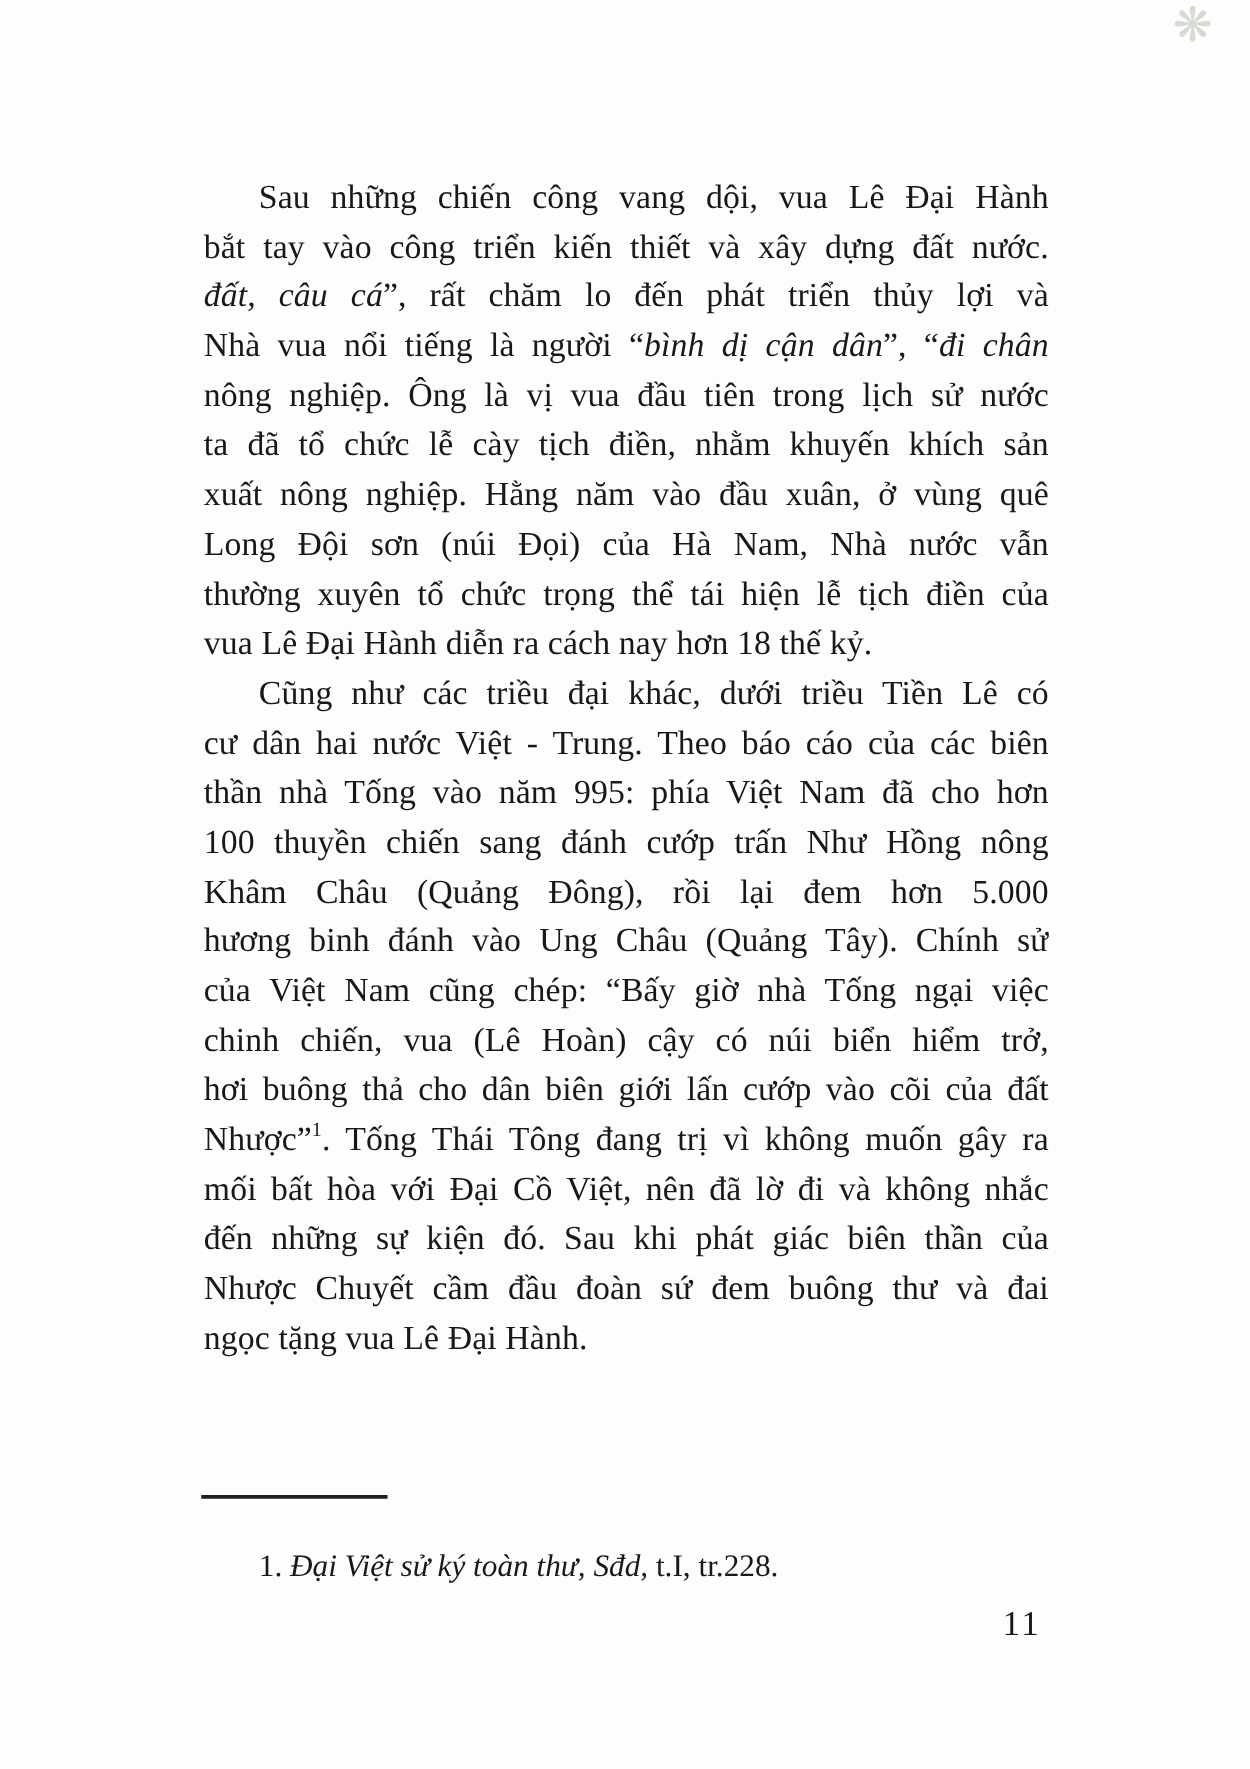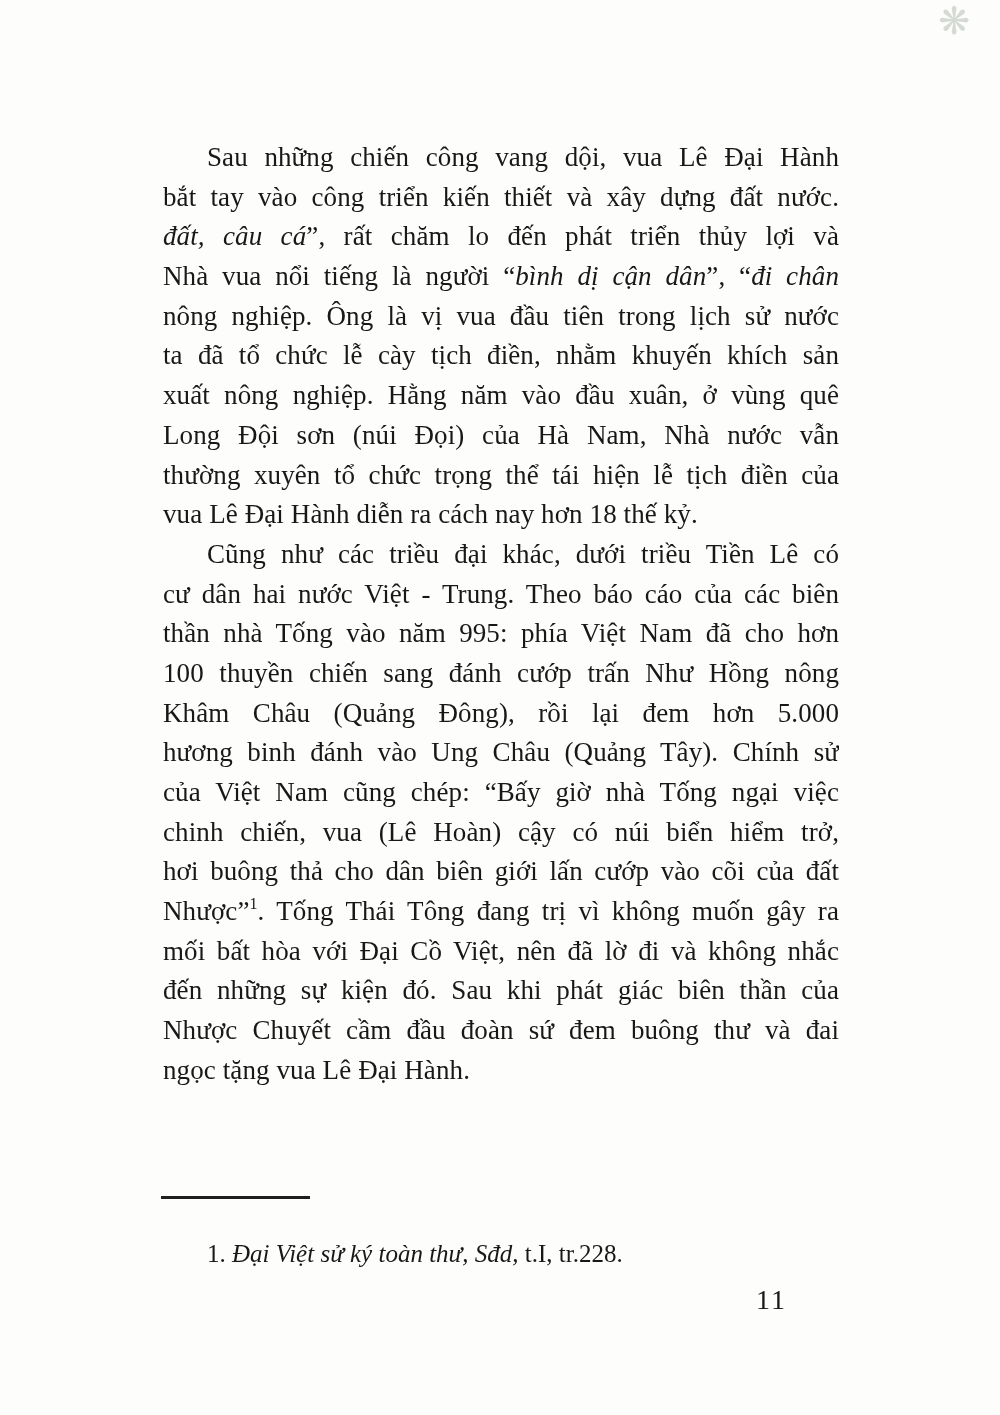--- a/index.html
+++ b/index.html
@@ -52,21 +52,21 @@
     position: absolute;
     left: 163px; top: 1216px;
     width: 676px;
     font-size: 25px;
     line-height: 36px;
     text-indent: 44px;
     margin-top: 20px;
   }
   .page-number {
     position: absolute;
-    left: 756px; top: 1284px;
+    left: 802px; top: 1284px;
     font-size: 28px;
     letter-spacing: 2px;
   }
 </style>
 </head>
 <body>
 
 <div class="ornament">❋</div>
 
 <div class="text-block" id="text-block">

